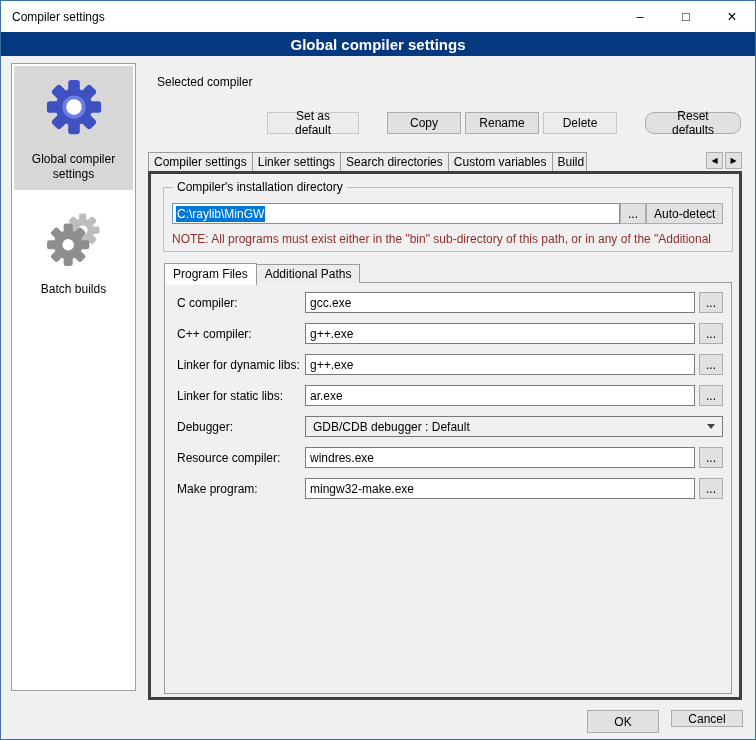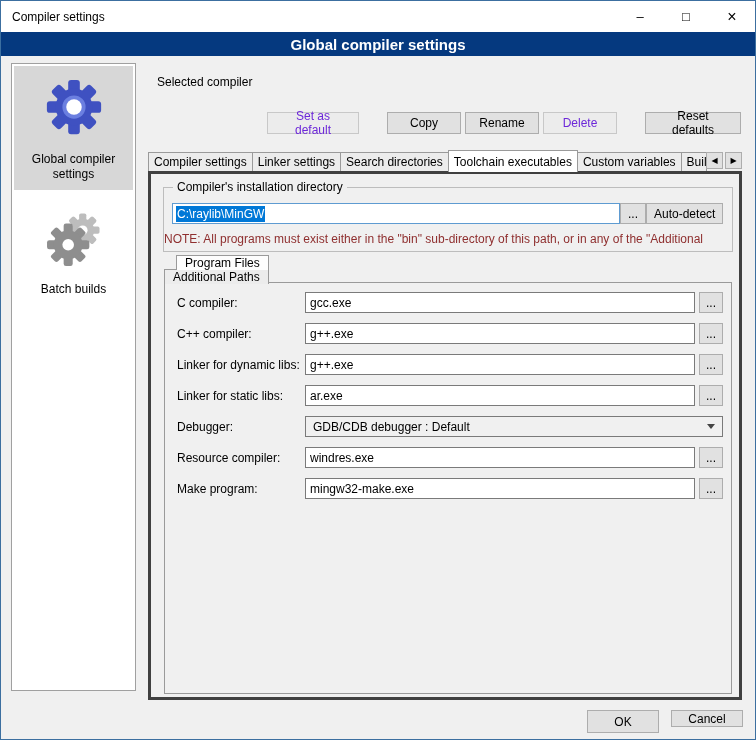--- a/index.html
+++ b/index.html
@@ -39,25 +39,25 @@
   .combo { display:flex; align-items:center; background:#fff;
     border:1px solid #7a7a7a; padding:0 7px; }
   .combo .arrow { margin-left:auto; width:0; height:0;
     border-left:4px solid transparent; border-right:4px solid transparent;
     border-top:5px solid #444; }
   .combo.main { position:absolute; left:156px; top:83px; width:584px; height:22px; }
 
   .btn { display:inline-flex; align-items:center; justify-content:center;
     background:#e1e1e1; border:1px solid #adadad; height:22px; font:inherit;
     padding:0 10px; cursor:default; }
-  .btn.disabled { color:#6d28d9; background:#ececec; border-color:#c8c8c8; }
+  .btn.disabled { color:#000000; background:#ececec; border-color:#c8c8c8; }
   .btn-row { position:absolute; left:156px; top:111px; width:584px; height:22px;
     display:flex; justify-content:flex-end; align-items:center; gap:4px; }
   .btn-row .spacer { width:20px; }
-  .w90 { width:92px; } .w74 { width:74px; } .w96 { width:96px; }
+  .w90 { width:92px; } .w74 { width:74px; } .w96 { width:96px;border-radius:9px; }
 
   
   .tabs { position:absolute; left:147px; top:148px; width:594px; height:22px;
     display:flex; align-items:flex-end; z-index:2; }
   .tab { height:19px; display:flex; align-items:center; padding:0 5px;
     border:1px solid #9a9a9a; border-bottom:none; background:#ececec;
     margin-right:-1px; white-space:nowrap; }
   .tab.active { height:22px; background:#ffffff; position:relative; z-index:3;
     margin-bottom:-1px; }
   .tab.clipped { max-width:35px; overflow:hidden; }
@@ -74,26 +74,26 @@
   .groupbox { position:absolute; left:12px; top:13px; width:570px; height:65px;
     border:1px solid #bdbdbd; }
   .groupbox-title { position:absolute; left:9px; top:-8px; background:#f0f0f0;
     padding:0 4px; }
   .dir-row { position:absolute; left:8px; top:15px; display:flex; 
     align-items:center; width:554px; }
   .dir-input { width:448px; height:21px; border:1px solid #5e9bd1; background:#fff;
     display:flex; align-items:center; padding:0 3px; overflow:hidden; }
   .dir-input .seltext { background:#0078d7; color:#fff; padding:1px 1px; }
   .mini-btn { height:21px; padding:0 7px; }
-  .note { position:absolute; left:0; top:44px; width:575px; color:#8f2f2f;
+  .note { position:absolute; left:8px; top:44px; width:575px; color:#8f2f2f;
     white-space:nowrap; overflow:hidden; }
 
   
-  .subtabs { position:absolute; left:13px; top:81px; height:22px; display:flex;
-    align-items:flex-end; z-index:2;flex-direction:column; }
+  .subtabs { position:absolute; left:13px; top:88px; height:22px; display:flex;
+    align-items:center; z-index:2; }
   .subtab { height:19px; display:flex; align-items:center; padding:0 8px;
     border:1px solid #9a9a9a; border-bottom:none; background:#ececec;
     margin-right:-1px; }
   .subtab.active { height:22px; background:#fdfdfd; margin-bottom:-1px;
     position:relative; z-index:3; }
   .sub-panel { position:absolute; left:13px; top:108px; width:568px; height:412px;
     border:1px solid #9a9a9a; background:#f0f0f0; }
 
   .rows { position:absolute; left:12px; top:9px; right:8px;
     display:flex; flex-direction:column; gap:10px; }
@@ -174,21 +174,20 @@
     <button class="btn w74">Rename</button>
     <button class="btn disabled w74">Delete</button>
     <span class="spacer"></span>
     <button class="btn w96">Reset defaults</button>
   </div>
 
   <div class="tabs">
     <div class="tab">Compiler settings</div>
     <div class="tab">Linker settings</div>
     <div class="tab">Search directories</div>
-    <div class="tab active">Toolchain executables</div>
     <div class="tab">Custom variables</div>
     <div class="tab clipped">Build</div>
     <div class="tab-nav">
       <div class="tab-nav-btn">
         <span>◀</span>
       </div>
       <div class="tab-nav-btn">
         <span>▶</span>
       </div>
     </div>

